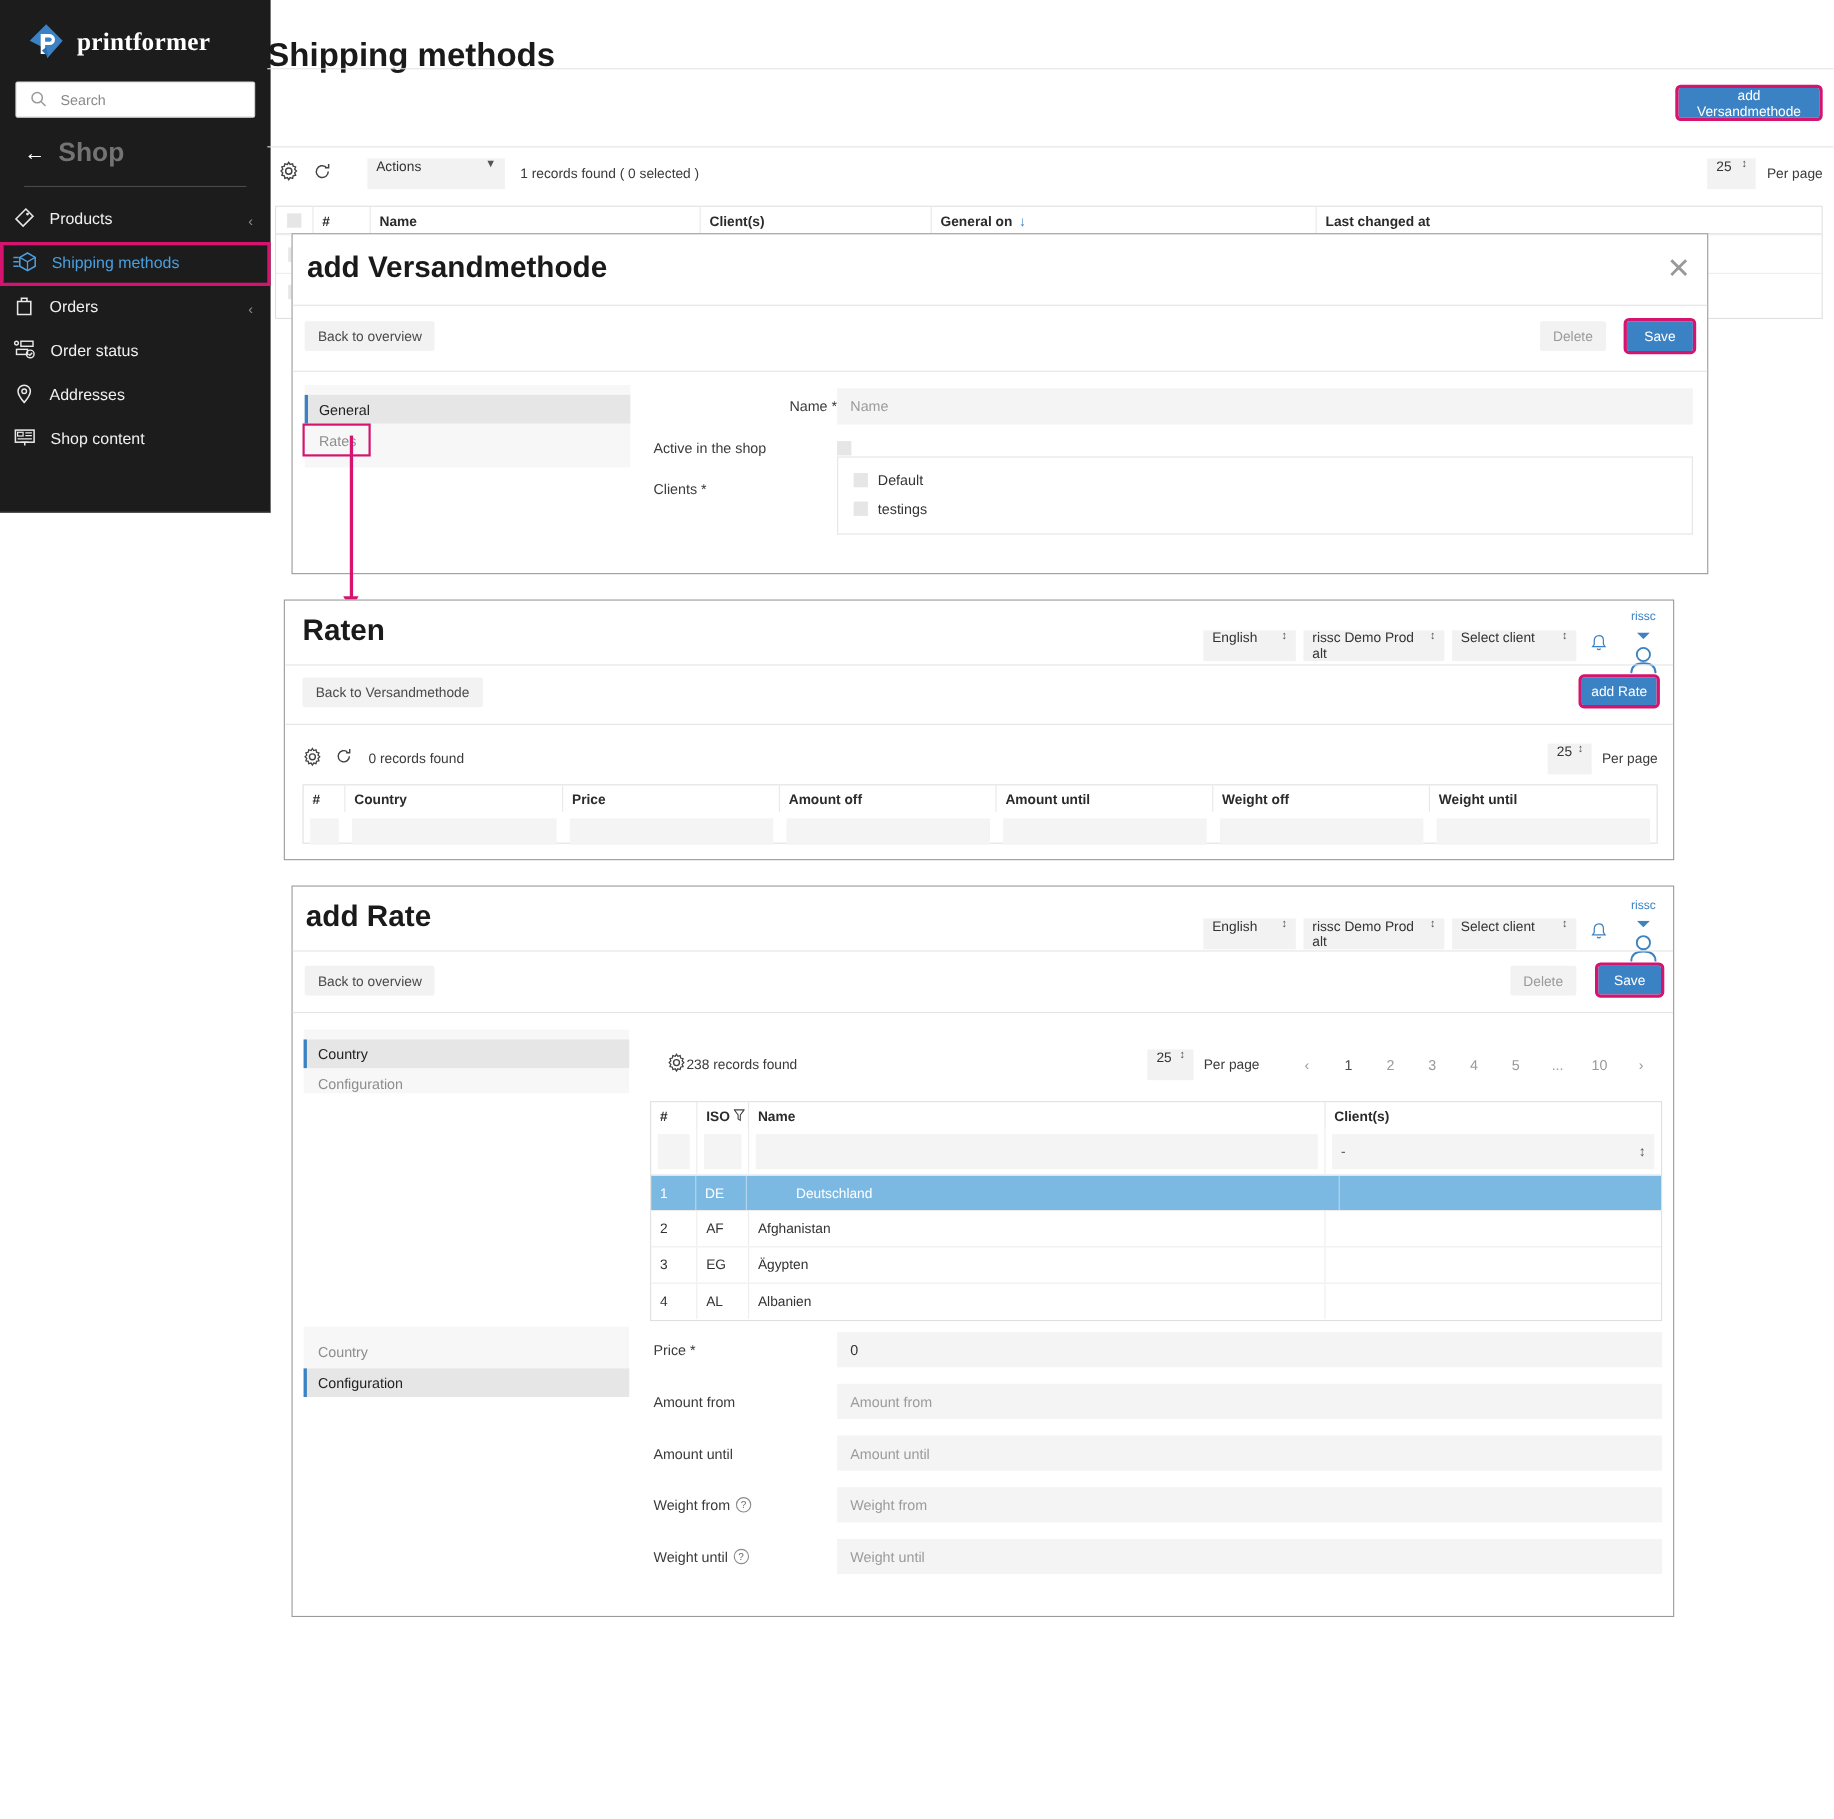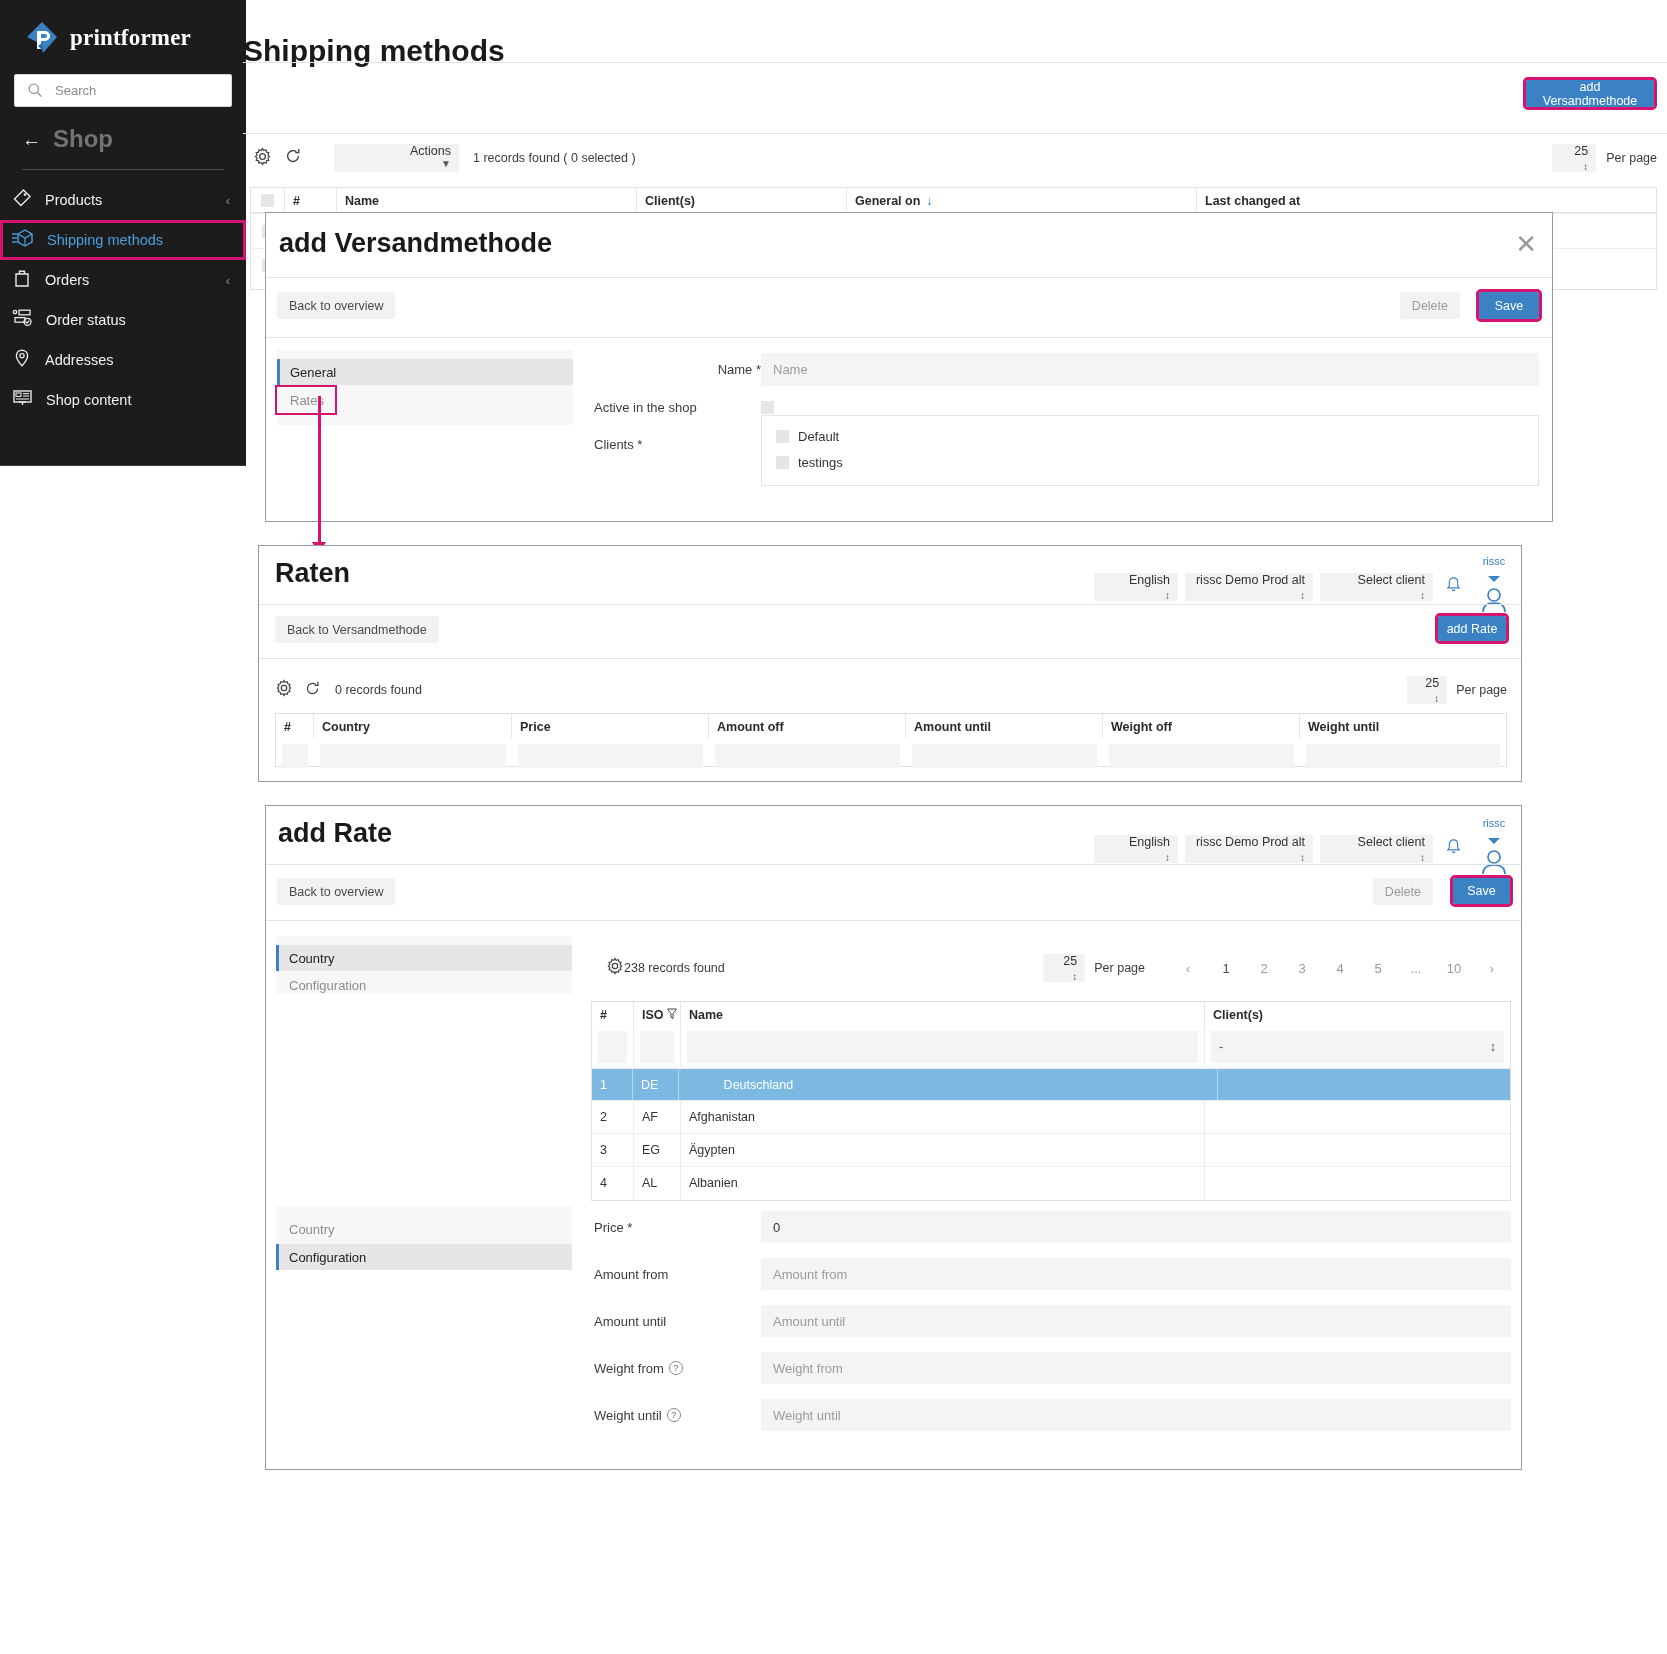--- a/index.html
+++ b/index.html
@@ -67,21 +67,21 @@
     font-size:12.5px; display:flex; align-items:center; justify-content:center;
     cursor:pointer; padding:0 12px; height:26px;
   }
   .btn-grey.muted{ color:#9a9a9a; }
 
   .toolbar{ position:absolute; display:flex; align-items:center; }
   .ico-btn{ cursor:pointer; }
   .records-text{ font-size:12.5px; color:#3b3b3b; }
   .select-box{
     background:#f2f2f2; border:none; height:28px; font-size:12.5px; color:#333;
-    display:flex; align-items:flex-end; padding:0 8px; position:relative; cursor:pointer;flex-direction:column;
+    display:flex; align-items:flex-start; padding:0 8px; position:relative; cursor:pointer;
   }
   .select-box .caret{ margin-left:auto; padding-left:8px; color:#555; font-size:10px; }
   .perpage-label{ font-size:12.5px; color:#3b3b3b; }
 
   
   .tbl{ position:absolute; border:1px solid #e0e0e0; background:#fff; }
   .tbl-head{ display:flex; border-bottom:1px solid #e0e0e0; }
   .th{
     font-size:12.5px; font-weight:700; color:#2b2b2b;
     padding:6px 8px 4px 8px; border-right:1px solid #e8e8e8;

